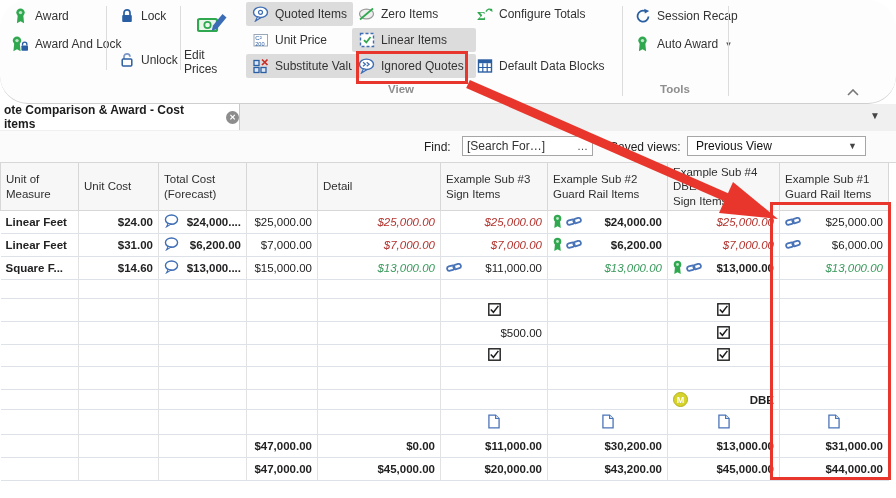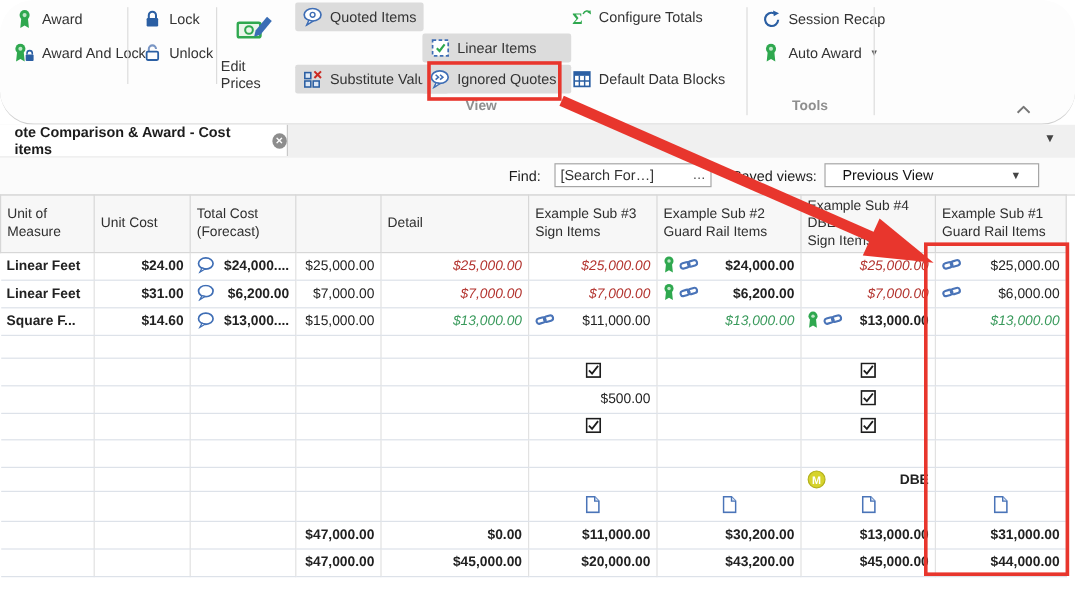--- a/index.html
+++ b/index.html
@@ -19,34 +19,34 @@
         width:56px;height:76px;font-size:12px;color:#333;border-radius:2px;}
   .rbtn-big .ricon{margin-top:6px;}
   .rbtn-big .rlabel{margin-top:6px;}
   .caret{font-size:9px;color:#555;margin-left:2px;}
   .collapse-chevron{position:absolute;left:847px;top:82px;}
   
   .tabstrip{position:absolute;left:0;top:104px;width:896px;height:27px;background:#f0f0f0;
             border-bottom:1px solid #d2d2d2;}
   .tab{position:absolute;left:0;top:0;height:26px;width:240px;background:#fff;
        border-right:1px solid #c9c9c9;display:flex;align-items:center;
-       font-size:12px;font-weight:bold;color:#1c1c1c;padding-left:12px;box-sizing:border-box;}
+       font-size:12px;font-weight:bold;color:#1c1c1c;padding-left:4px;box-sizing:border-box;}
   .tab-close{width:13px;height:13px;border-radius:50%;background:#8d8d8d;color:#fff;font-size:8px;
              display:inline-flex;align-items:center;justify-content:center;margin-left:10px;font-weight:bold;}
   .tablist-caret{position:absolute;left:870px;top:6px;font-size:10px;color:#444;}
   
   .toolbar{position:absolute;left:0;top:131px;width:896px;height:31px;background:#fbfbfb;
            border-bottom:1px solid #d8d8d8;font-size:12px;}
   .tb-label{position:absolute;top:9px;color:#1d1d1d;}
   .searchbox{position:absolute;left:462px;top:5px;width:131px;height:20px;border:1px solid #a6a6a6;
              background:#fff;display:flex;align-items:center;padding:0 4px;box-sizing:border-box;}
   .searchbox .ph{color:#333;flex:1;}
   .searchbox .dots{color:#444;font-size:11px;padding-left:4px;}
   .combo{position:absolute;left:687px;top:5px;width:179px;height:20px;border:1px solid #a6a6a6;
-         background:#fff;display:flex;align-items:center;padding:0 14px;box-sizing:border-box;}
+         background:#fff;display:flex;align-items:center;padding:0 8px;box-sizing:border-box;}
   .combo .val{flex:1;color:#111;}
   .combo .caret{font-size:9px;color:#444;}
   
   .gridwrap{position:absolute;left:0;top:162px;}
   table.grid{border-collapse:collapse;table-layout:fixed;width:888px;font-size:11.5px;}
   table.grid th{height:42px;background:#f7f7f7;border:1px solid #d7d7d7;font-weight:normal;color:#2f2f2f;
       text-align:left;vertical-align:middle;padding:2px 5px;white-space:pre-line;line-height:1.25;}
   table.grid td{border-right:1px solid #e2e2e2;border-bottom:1px solid #dde2e9;padding:0;background:#fff;
       overflow:hidden;}
   td.bold{font-weight:bold;}
@@ -100,21 +100,21 @@
   <div class="rbtn" style="left:112px;top:4px">
     <span class="ricon">
       <svg width="16" height="16" viewBox="0 0 16 16">
           <path d="M5 7V4.8a3 3 0 0 1 6 0V7" fill="none" stroke="#2b5fa3" stroke-width="1.7"></path>
           <rect x="3.2" y="7" width="9.6" height="7" rx="1" fill="#2b5fa3"></rect>
         </svg>
     </span>
     <span class="rlabel">Lock</span>
   </div>
 
-  <div class="rbtn" style="left:112px;top:32px">
+  <div class="rbtn" style="left:112px;top:48px">
     <span class="ricon">
       <svg width="16" height="16" viewBox="0 0 16 16">
           <path d="M5 7V4.8a3 3 0 0 1 6 0" fill="none" stroke="#7a96c4" stroke-width="1.7"></path>
           <rect x="3.2" y="7" width="9.6" height="7" rx="1" fill="none" stroke="#2b5fa3" stroke-width="1.5"></rect>
         </svg>
     </span>
     <span class="rlabel">Unlock</span>
   </div>
 
   <div class="rb-sep short" style="left:180px"></div>
@@ -134,35 +134,54 @@
     <span class="ricon">
       <svg width="17" height="16" viewBox="0 0 17 16">
           <ellipse cx="8.5" cy="6.3" rx="7" ry="5.2" fill="#fff" stroke="#3f6eb5" stroke-width="1.4"></ellipse>
           <circle cx="8.5" cy="6.3" r="2" fill="none" stroke="#3f6eb5" stroke-width="1.2"></circle>
           <path d="M5.5 10.8 3.5 15l5-3.2z" fill="#fff" stroke="#3f6eb5" stroke-width="1.2"></path>
         </svg>
     </span>
     <span class="rlabel">Quoted Items</span>
   </div>
 
+  <div class="rbtn" style="left:246px;top:28px">
+    <span class="ricon">
+      <svg width="16" height="16" viewBox="0 0 16 16">
+          <rect x="1" y="2.5" width="13.5" height="11.5" fill="#fff" stroke="#9aa7b8"></rect>
+          <text x="2.2" y="8" font-size="6.2" fill="#2b5fa3" font-family="sans-serif">C²</text>
+          <text x="2.2" y="13.6" font-size="5.6" fill="#2b5fa3" font-family="sans-serif">200</text>
+        </svg>
+    </span>
+    <span class="rlabel">Unit Price</span>
+  </div>
 
   <div class="rbtn pressed" style="left:246px;top:54px">
     <span class="ricon">
       <svg width="16" height="16" viewBox="0 0 16 16">
           <g fill="#dce7f5" stroke="#2b5fa3" stroke-width="1.3">
             <rect x="1" y="2.5" width="5" height="5"></rect>
             <rect x="1" y="9.5" width="5" height="5"></rect>
             <rect x="8" y="9.5" width="5" height="5"></rect>
           </g>
           <path d="M9 1.5 14.5 7M14.5 1.5 9 7" stroke="#cc2a22" stroke-width="1.7"></path>
         </svg>
     </span>
     <span class="rlabel">Substitute Values</span>
   </div>
 
+  <div class="rbtn" style="left:352px;top:2px;width:112px">
+    <span class="ricon">
+      <svg width="17" height="16" viewBox="0 0 17 16">
+          <ellipse cx="8.5" cy="8" rx="7" ry="4.8" fill="#efefef" stroke="#9a9a9a" stroke-width="1.2"></ellipse>
+          <path d="M2 13.5 15 2.5" stroke="#2fa84f" stroke-width="1.7"></path>
+        </svg>
+    </span>
+    <span class="rlabel">Zero Items</span>
+  </div>
 
   <div class="rbtn pressed" style="left:352px;top:28px;width:112px">
     <span class="ricon">
       <svg width="16" height="16" viewBox="0 0 16 16">
           <rect x="1.5" y="1.5" width="13" height="13" fill="#fff" stroke="#3f6eb5" stroke-width="1.4" stroke-dasharray="3 2"></rect>
           <path d="M5 8.2 7.3 10.5 11.5 5" fill="none" stroke="#2fa84f" stroke-width="1.8"></path>
         </svg>
     </span>
     <span class="rlabel">Linear Items</span>
   </div>

